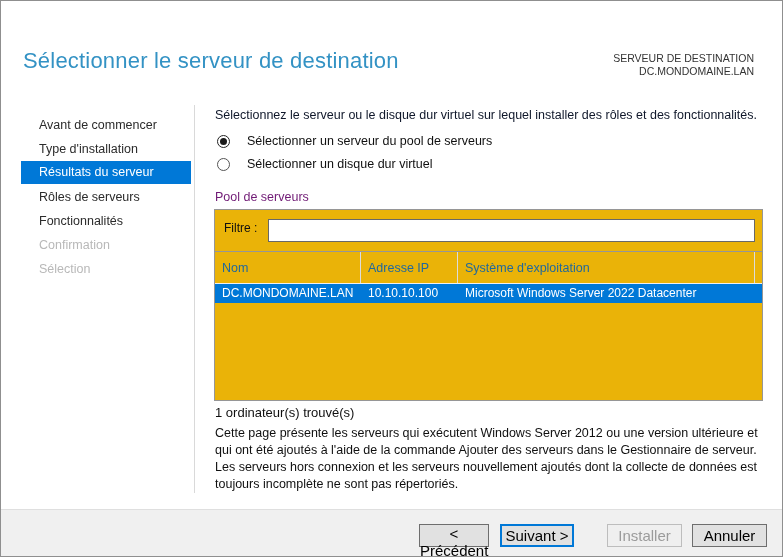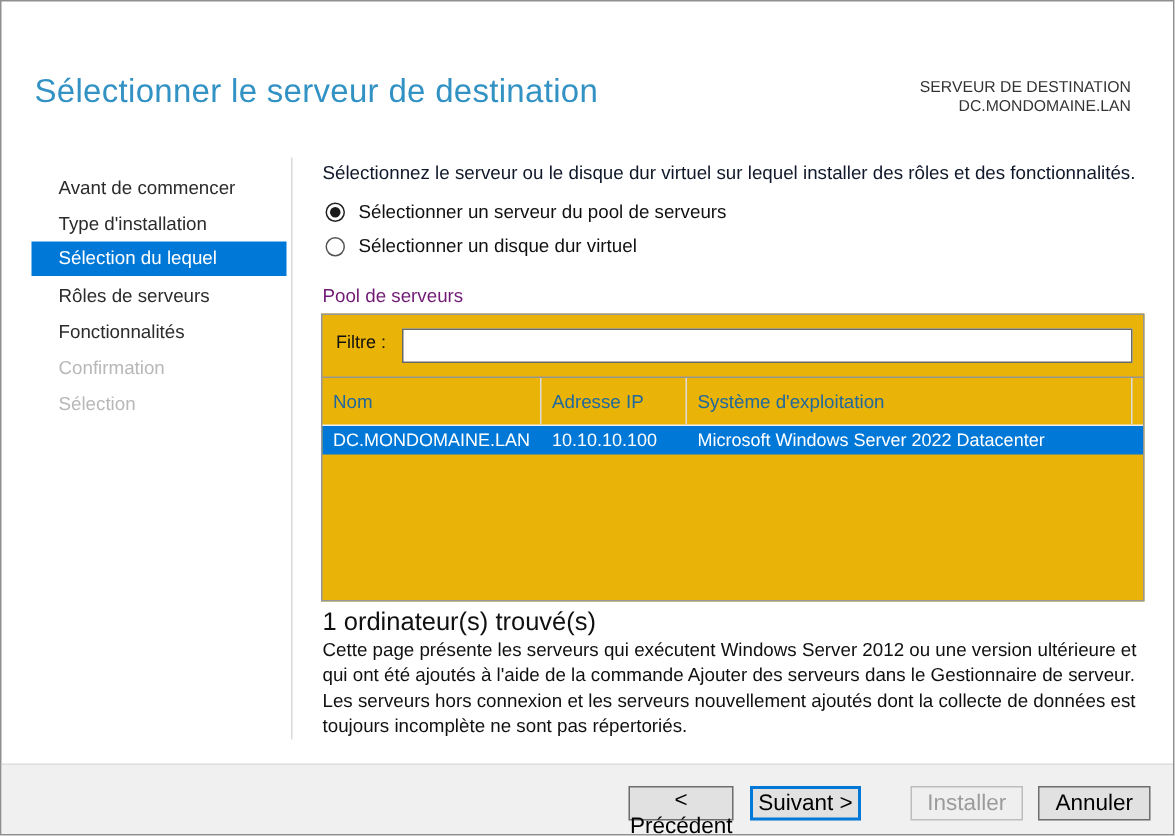--- a/index.html
+++ b/index.html
@@ -21,35 +21,35 @@
   
   .page-title { position:absolute; left:22px; top:47px; font-size:22px; font-weight:300; color:var(--title-color,#3392c4); letter-spacing:.2px; }
   .dest-block { position:absolute; right:28px; top:51px; text-align:right; font-size:10.5px; line-height:13px; color:#333; }
   
   .sidebar-divider { position:absolute; left:193px; top:104px; width:1px; height:388px; background:#d9d9d9; }
   .sidebar-item { position:absolute; left:0; width:193px; height:23px; line-height:23px; padding-left:38px; font-size:12.5px; color:#2b2b2b; cursor:default; white-space:nowrap; }
   .sidebar-item.selected { left:20px; width:170px; padding-left:18px; background:var(--accent,#0078d7); color:#fff; }
   .sidebar-item.disabled { color:#b8b8b8; }
   
   .description { position:absolute; left:214px; top:107px; width:548px; font-size:12.5px; color:#0f172a; }
-  .radio-row { position:absolute; left:216px; display:flex; align-items:center; gap:9px; font-size:12.5px; color:#101010; }
+  .radio-row { position:absolute; left:216px; display:flex; align-items:center; gap:17px; font-size:12.5px; color:#101010; }
   .radio-outer { width:13px; height:13px; border:1px solid #555; border-radius:50%; background:#fff; display:flex; align-items:center; justify-content:center; flex:0 0 auto; }
   .radio-outer.checked { border-color:#222; }
   .radio-dot { width:7px; height:7px; border-radius:50%; background:#1a1a1a; }
   .pool-title { position:absolute; left:214px; top:189px; font-size:12.5px; color:#701a75;text-align:right; }
   .pool-box { position:absolute; left:213px; top:208px; width:549px; height:192px; border:1px solid #969696; background:#eab308; }
   .filter-label { position:absolute; left:9px; top:11px; font-size:12px; color:#101010; }
   .filter-input { position:absolute; left:53px; top:9px; width:487px; height:23px; border:1px solid #686868; font-size:12px; padding:0 5px; font-family:"Liberation Sans", sans-serif; outline:none; background:#fff; }
   .table-area { position:absolute; left:0; top:41px; right:0; bottom:0; border-top:1px solid #969696; }
   .thead { display:flex; height:32px; border-bottom:1px solid #efefef; }
   .th { font-size:12.5px; color:var(--header-text,#21699c); line-height:32px; padding-left:7px; border-right:1px solid #dcdcdc; white-space:nowrap; overflow:hidden; cursor:default; }
   .col-0 { width:146px; } .col-1 { width:97px; } .col-2 { width:297px; } .col-3 { flex:1; border-right:none; }
   .trow { display:flex; height:19px; background:var(--accent,#0078d7); color:#fff; cursor:default; }
   .td { font-size:12px; line-height:19px; padding-left:7px; white-space:nowrap; overflow:hidden; }
-  .count-text { position:absolute; left:214px; top:404px; font-size:17px; color:#101010; }
+  .count-text { position:absolute; left:214px; top:404px; font-size:13px; color:#101010; }
   .note-text { position:absolute; left:214px; top:424px; width:552px; font-size:12.5px; line-height:17px; color:#101010; }
   
   .footer { position:absolute; left:0; bottom:0; width:100%; height:47px; background:#f0f0f0; border-top:1px solid #dfdfdf; }
   .btn { position:absolute; top:14px; height:23px; background:#e1e1e1; border:1px solid #6e6e6e; font-size:15px; color:#000; font-family:"Liberation Sans", sans-serif; cursor:default; padding:0; }
   .btn-back   { left:418px; width:70px; }
   .btn-next   { left:499px; width:74px; border:2px solid var(--accent,#0078d7); }
   .btn-install{ left:606px; width:75px; background:#efefef; border:1px solid #bdbdbd; color:#9b9b9b; }
   .btn-cancel { left:691px; width:75px; }
 </style>
 </head>
@@ -60,21 +60,21 @@
 
   <div class="page-title">Sélectionner le serveur de destination</div>
   <div class="dest-block">
     <div>SERVEUR DE DESTINATION</div>
     <div>DC.MONDOMAINE.LAN</div>
   </div>
 
   <div class="sidebar-divider"></div>
   <div class="sidebar-item" style="top:113px;">Avant de commencer</div>
   <div class="sidebar-item" style="top:137px;">Type d'installation</div>
-  <div class="sidebar-item selected" style="top:160px;">Sélection du lequel</div>
+  <div class="sidebar-item selected" style="top:160px;">Résultats du serveur</div>
   <div class="sidebar-item" style="top:185px;">Rôles de serveurs</div>
   <div class="sidebar-item" style="top:209px;">Fonctionnalités</div>
   <div class="sidebar-item disabled" style="top:233px;">Confirmation</div>
   <div class="sidebar-item disabled" style="top:257px;">Sélection</div>
 
   <div class="description">Sélectionnez le serveur ou le disque dur virtuel sur lequel installer des rôles et des fonctionnalités.</div>
 
   <div class="radio-row" style="top:133px;">
     <span class="radio-outer checked">
         <span class="radio-dot"></span>

